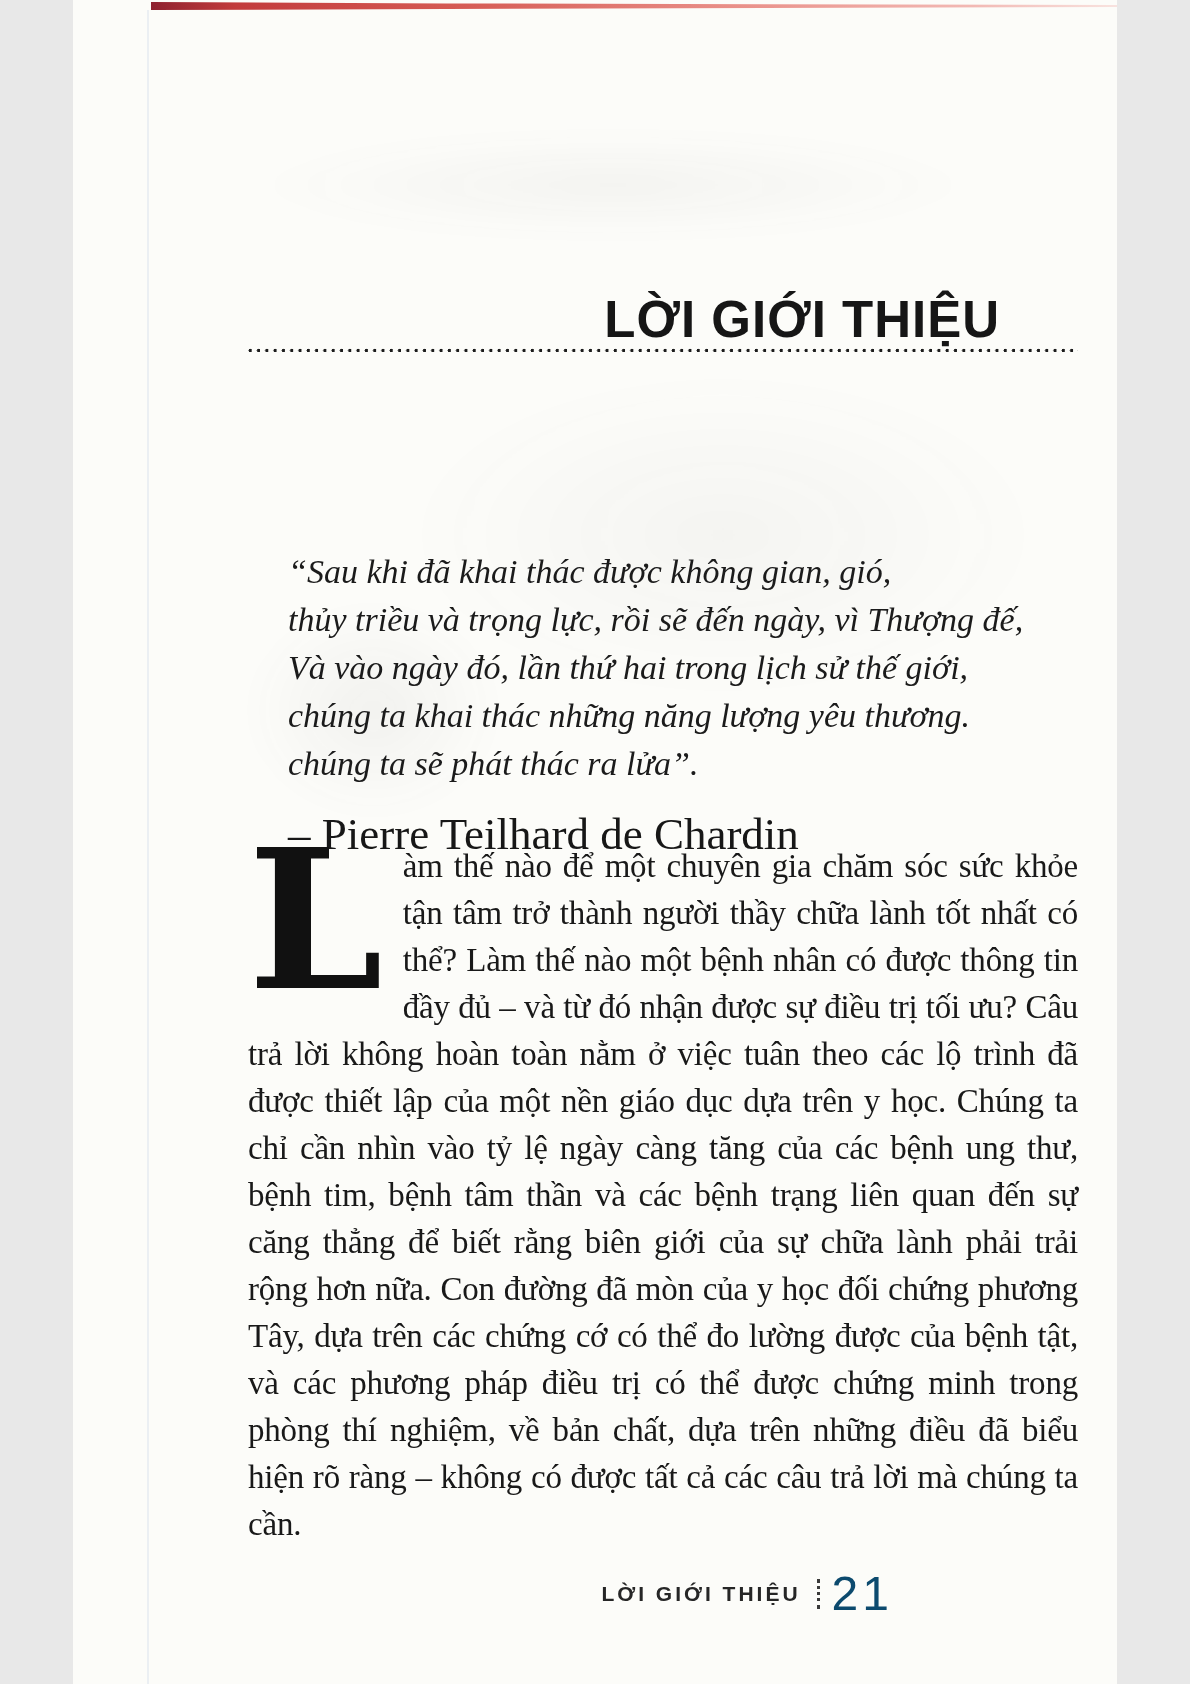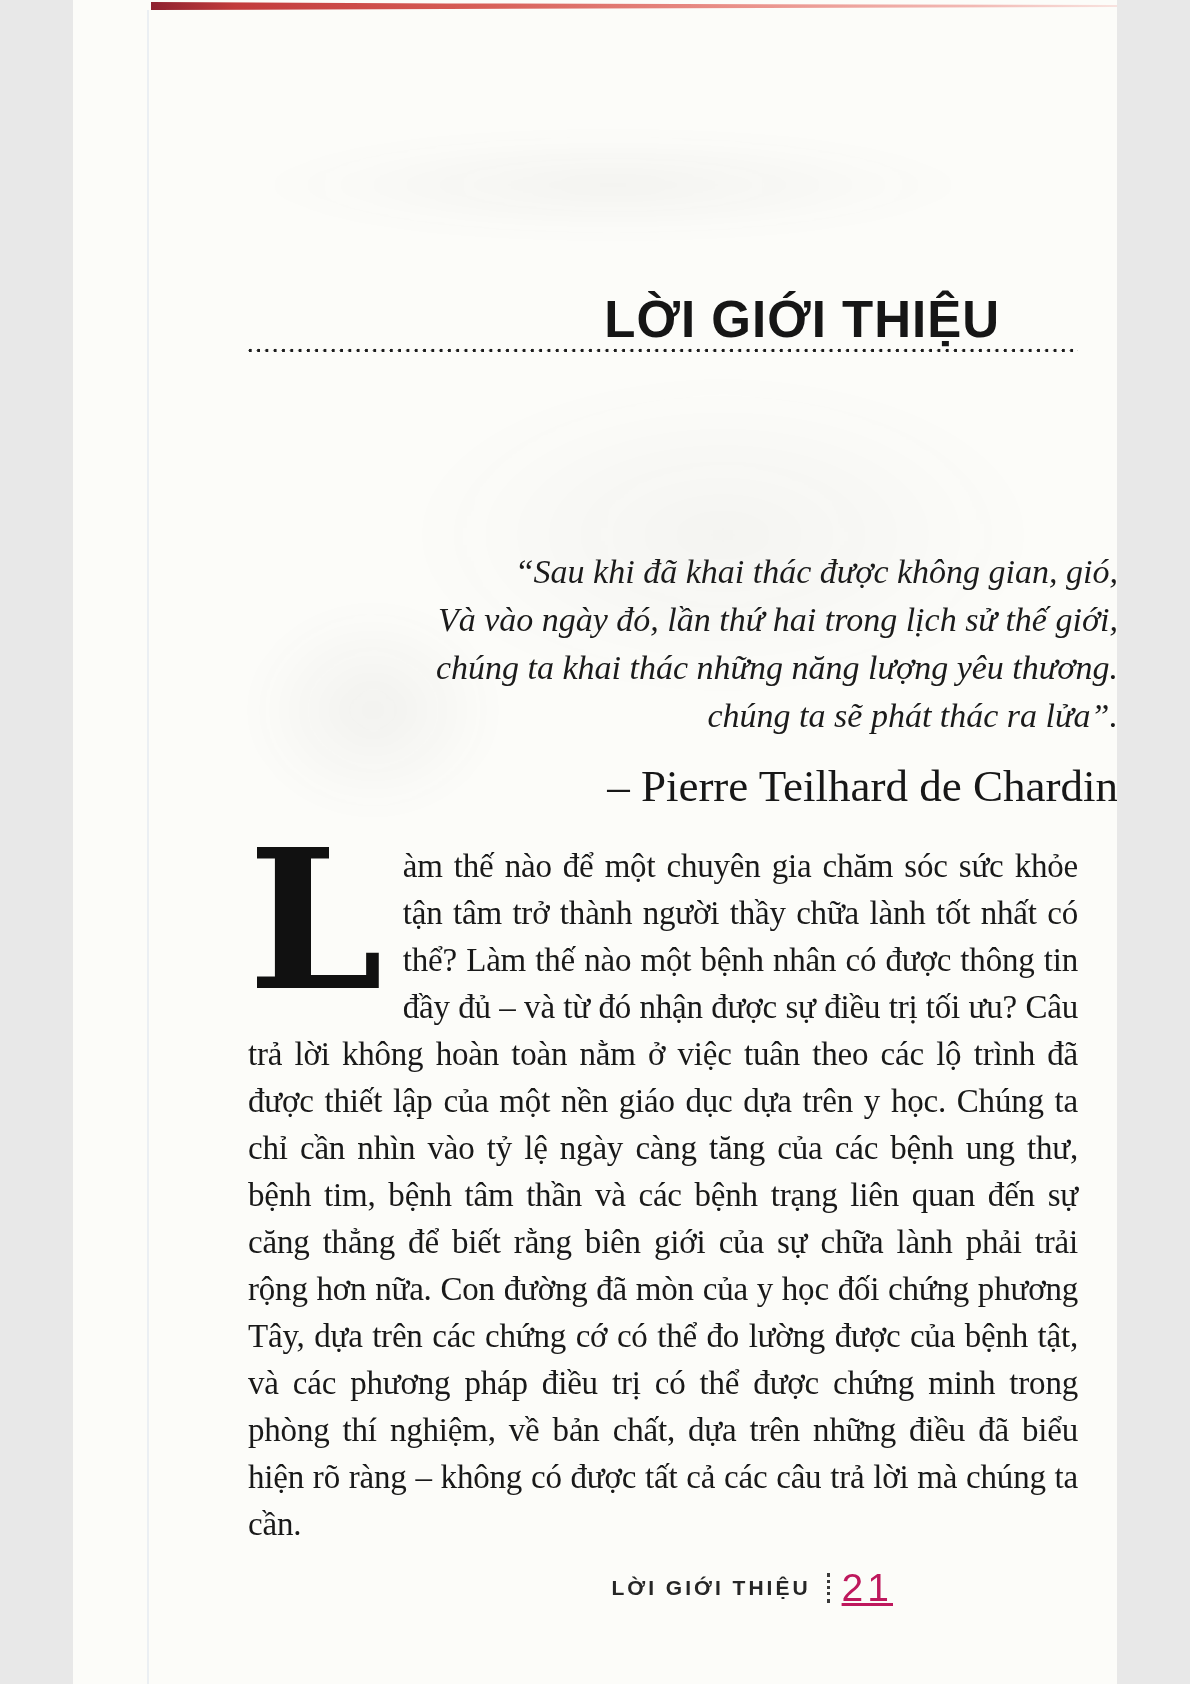--- a/index.html
+++ b/index.html
@@ -52,21 +52,20 @@
   }
   .dotted-rule {
     position: absolute; top: 348px; left: 0;
     width: 100%; height: 5px;
     background-image: radial-gradient(circle at 2.2px 2.4px, #1c1c1c 1.5px, rgba(0,0,0,0) 1.95px);
     background-size: 8.3px 5px;
     background-repeat: repeat-x;
   }
   .epigraph {
     position: absolute; top: 514px; left: 0; width: 100%;
-    text-align: right;
     font-style: italic;
     font-size: 34px;
     line-height: 48px;
     color: #1b1b1b;
   }
   .epigraph .qline { display: block; }
   .epigraph-attribution {
     display: block;
     margin-top: 22px;
     font-style: normal;
@@ -105,24 +104,23 @@
     white-space: nowrap;
   }
   .footer-dotted-separator {
     width: 0; height: 30px;
     border-left: 3px dotted #3a3a3a;
     margin: 0 12px 0 16px;
   }
   .page-number {
     font-family: "Liberation Sans", sans-serif;
     font-weight: 500;
-    font-size: 39px;
+    font-size: 48px;
     letter-spacing: 4px;
-    color: #be185d;
-    text-decoration: underline;
+    color: #0c4a6e;
   }
 </style>
 </head>
 <body>
 
 <div class="page">
 
   <div class="scan-red-line"></div>
   <div class="scan-edge-left"></div>
   <div class="scan-edge-right"></div>
@@ -131,20 +129,21 @@
   <div class="ghost g3"></div>
 
   <div class="content">
 
     <h1 class="chapter-title">LỜI GIỚI THIỆU</h1>
 
     <div class="dotted-rule"></div>
 
     <blockquote class="epigraph">
       <span class="qline">“Sau khi đã khai thác được không gian, gió,</span>
+      <span class="qline">thủy triều và trọng lực, rồi sẽ đến ngày, vì Thượng đế,</span>
       <span class="qline">Và vào ngày đó, lần thứ hai trong lịch sử thế giới,</span>
       <span class="qline">chúng ta khai thác những năng lượng yêu thương.</span>
       <span class="qline">chúng ta sẽ phát thác ra lửa”.</span>
       <span class="epigraph-attribution">– Pierre Teilhard de Chardin</span>
     </blockquote>
 
     <p class="body-paragraph"><span class="drop-cap">L</span><span>àm thế nào để một chuyên gia chăm sóc sức khỏe tận tâm trở thành người thầy chữa lành tốt nhất có thể? Làm thế nào một bệnh nhân có được thông tin đầy đủ – và từ đó nhận được sự điều trị tối ưu? Câu trả lời không hoàn toàn nằm ở việc tuân theo các lộ trình đã được thiết lập của một nền giáo dục dựa trên y học. Chúng ta chỉ cần nhìn vào tỷ lệ ngày càng tăng của các bệnh ung thư, bệnh tim, bệnh tâm thần và các bệnh trạng liên quan đến sự căng thẳng để biết rằng biên giới của sự chữa lành phải trải rộng hơn nữa. Con đường đã mòn của y học đối chứng phương Tây, dựa trên các chứng cớ có thể đo lường được của bệnh tật, và các phương pháp điều trị có thể được chứng minh trong phòng thí nghiệm, về bản chất, dựa trên những điều đã biểu hiện rõ ràng – không có được tất cả các câu trả lời mà chúng ta cần.</span></p>
 
     <div class="page-footer">
       <span class="running-head">LỜI GIỚI THIỆU</span>

